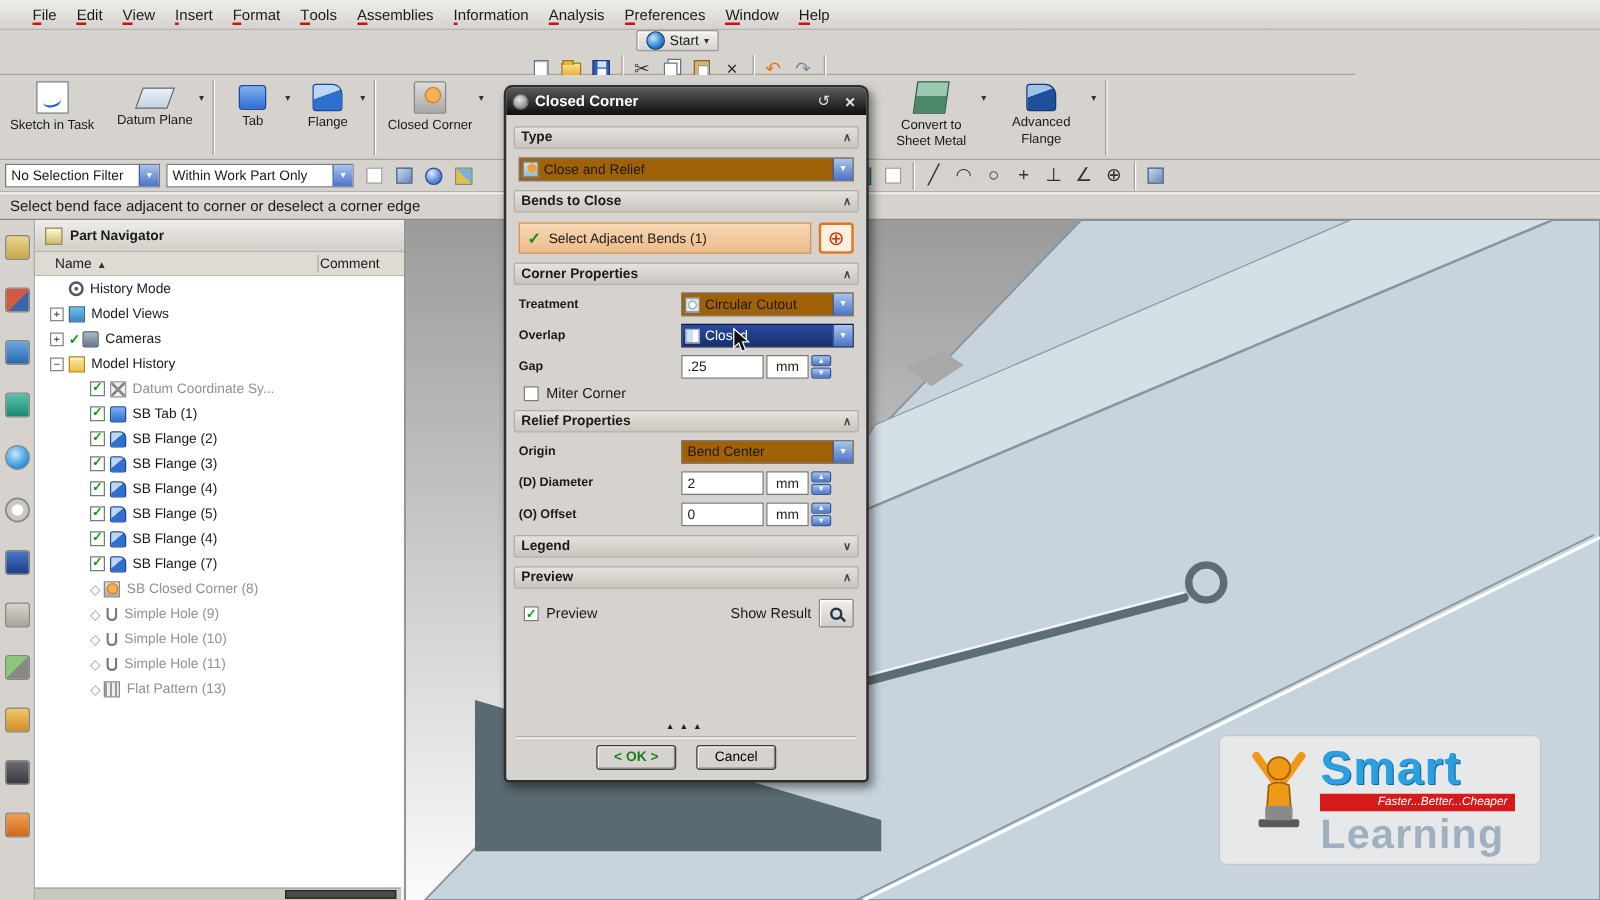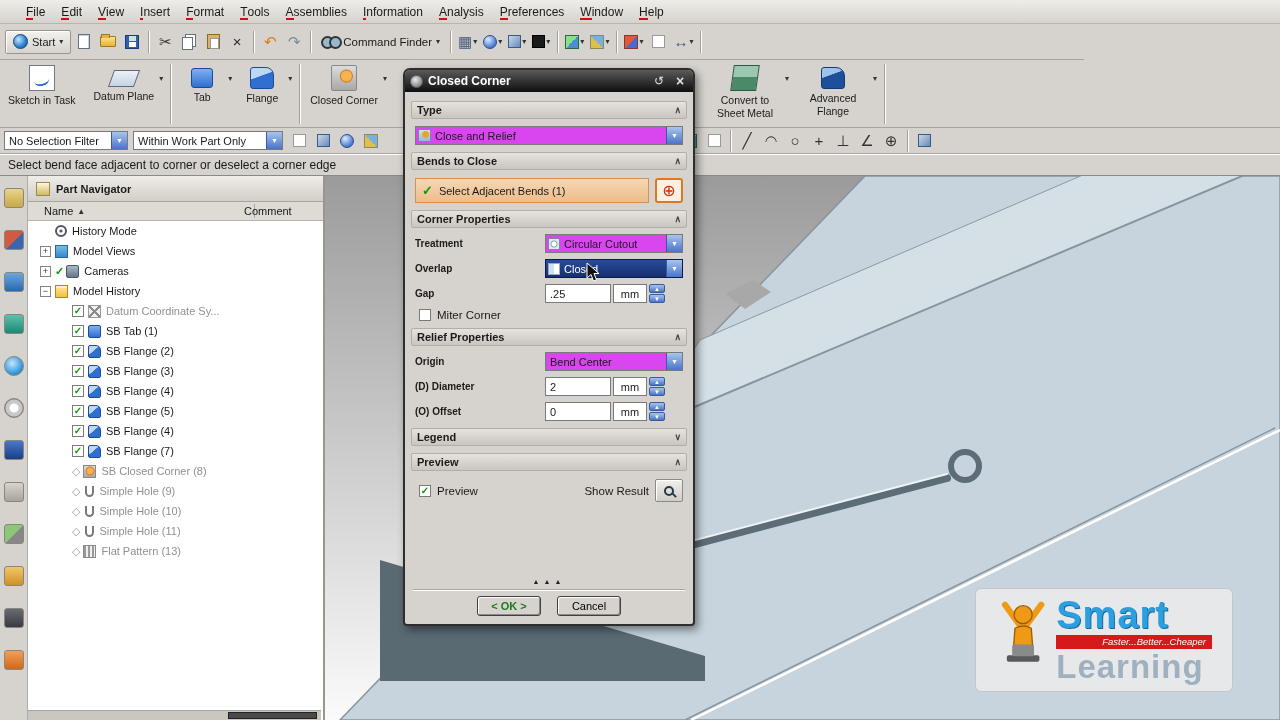--- a/index.html
+++ b/index.html
@@ -6,21 +6,21 @@
   html,body { width:1280px; height:720px; overflow:hidden; }
   body { font-family:"Liberation Sans", sans-serif; font-size:11px; color:#1a1a1a; background:#d6d3ce; }
   #app { position:relative; width:1280px; height:720px; background:#d6d3ce; }
 
   
   #menubar { position:absolute; left:0; top:0; width:1280px; height:24px; display:flex; align-items:center; padding-left:18px; background:linear-gradient(#efede9,#d6d3ce); border-bottom:1px solid #b8b4ae; }
   .menu-item { padding:0 8px; font-size:12px; line-height:24px; cursor:default; }
   .menu-item .mn { display:inline-block; border-bottom:2px solid #cc1111; line-height:12px; }
 
   
-  #toolbar1 { position:absolute; left:0; top:24px; width:1084px; height:36px; display:flex; align-items:center; gap:2px; padding:0 5px; background:#d6d3ce; border-bottom:1px solid #a8a49e; }
+  #toolbar1 { position:absolute; left:0; top:24px; width:1084px; height:36px; display:flex; align-items:center; gap:2px; padding:0 5px; background:#d6d3ce; border-bottom:1px solid #a8a49e;flex-direction:column; }
   .startbtn { display:flex; align-items:center; gap:4px; height:24px; padding:0 7px; border:1px solid #9a968e; border-radius:2px; background:linear-gradient(#f4f2ee,#d6d3ce); box-shadow:inset 1px 1px 0 #fff; }
   .sh-start { width:15px; height:15px; border-radius:50%; background:radial-gradient(circle at 35% 35%, #bfe8ff, #2a80d0 60%, #1a5090); border:1px solid #14407a; }
   .tarrow, .dd-caret { font-size:8px; color:#333; }
   .tchip { height:24px; min-width:22px; display:flex; align-items:center; justify-content:center; gap:1px; padding:0 2px; border-radius:2px; }
   .tchip.wide { gap:4px; padding:0 5px; }
   .tsep { width:1px; height:22px; background:#a29e96; box-shadow:1px 0 0 #fff; margin:0 3px; flex:none; }
   .tg-glyph { font-size:15px; line-height:1; }
   .cf-label { font-size:11.5px; }
 
   .sh { display:inline-block; }
@@ -87,21 +87,21 @@
   .li-11 { background:linear-gradient(#6a6a72,#3a3a42); } .li-12 { background:linear-gradient(#f0a058,#d06818); }
 
   
   #partnav { position:absolute; left:28px; top:176px; width:297px; height:544px; background:#fff; border-right:2px solid #9a968e; }
   .pn-header { height:26px; display:flex; align-items:center; gap:6px; padding-left:8px; background:linear-gradient(#efede9,#d2cec8); border-bottom:1px solid #a8a49e; }
   .pn-ico { width:14px; height:14px; background:linear-gradient(#fff8d8,#d0b868); border:1px solid #988a50; }
   .pn-title { font-size:11px; font-weight:bold; }
   .pn-cols { height:19px; display:flex; align-items:center; background:#dedad4; border-bottom:1px solid #b8b4ae; position:relative; font-size:11px; }
   .pn-col-name { padding-left:16px; display:flex; align-items:center; gap:4px; }
   .sort-arrow { font-size:8px; color:#333; }
-  .pn-col-comment { position:absolute; left:216px; }
+  .pn-col-comment { position:absolute; left:228px; }
   .pn-col-div { position:absolute; left:226px; top:2px; bottom:2px; width:1px; background:#aaa; }
   #pn-tree { position:absolute; top:45px; left:0; right:0; bottom:10px; overflow:hidden; background:#fff; }
   .trow { height:20px; display:flex; align-items:center; }
   .tg { width:11px; height:11px; border:1px solid #848484; background:#fff; display:inline-flex; align-items:center; justify-content:center; font-size:9px; line-height:1; color:#333; margin-right:4px; flex:none; }
   .tg.none { border:none; background:transparent; }
   .cb { width:12px; height:12px; background:#fff; border:1px solid #7a7a7a; display:inline-flex; align-items:center; justify-content:center; font-size:10px; line-height:1; color:#089a08; font-weight:bold; margin-right:4px; flex:none; }
   .supd { color:#9a9a9a; font-size:11px; margin-right:3px; flex:none; }
   .freecheck { color:#089a08; font-weight:bold; font-size:11px; margin-right:2px; flex:none; }
   .ti { width:13px; height:13px; margin-right:5px; flex:none; }
   .ti-history { width:12px; height:12px; border:2px solid #556; border-radius:50%; background:radial-gradient(circle at 50% 50%, #556 1px, #fff 2px); }
@@ -134,21 +134,21 @@
   #dialog { position:absolute; left:403px; top:68px; width:292px; height:558px; background:#d6d3ce; border:2px solid #2e2e2e; border-radius:7px 7px 4px 4px; box-shadow:3px 4px 8px rgba(0,0,0,.45); z-index:50; display:flex; flex-direction:column; }
   .dlg-title { height:22px; flex:none; background:linear-gradient(#5a5a5a,#0e0e0e); border-radius:5px 5px 0 0; color:#fff; display:flex; align-items:center; gap:5px; padding:0 5px; }
   .dlg-ico { width:13px; height:13px; border-radius:50%; background:radial-gradient(circle at 40% 35%, #e8e8e8, #8a8a8a 70%); border:1px solid #666; flex:none; }
   .dlg-title .t { font-weight:bold; font-size:12px; flex:1; }
   .tbtn { width:16px; height:16px; color:#e0e0e0; font-size:12px; line-height:16px; text-align:center; }
   .tbtn.close { font-size:14px; font-weight:bold; }
   .dlg-body { flex:1; display:flex; flex-direction:column; padding:2px 6px 8px; overflow:hidden; }
   .sec { height:18px; flex:none; margin-top:7px; padding:0 5px; display:flex; align-items:center; background:linear-gradient(#e6e3de,#c9c5bf); border:1px solid #b2aea6; border-radius:2px; font-weight:bold; font-size:11px; }
   .sec .hl { flex:1; }
   .chev { font-size:9px; color:#444; }
-  .ddl { height:19px; background:#d946ef; border:1px solid #7a7a7a; display:flex; align-items:center; }
+  .ddl { height:19px; background:#a16207; border:1px solid #7a7a7a; display:flex; align-items:center; }
   .ddl .tx { flex:1; padding:0 4px; font-size:11px; white-space:nowrap; overflow:hidden; }
   .ddl-ic { flex:none; margin-left:2px; }
   .cc-mini { width:13px; height:13px; background:radial-gradient(circle at 60% 40%, #f0a030 0 3px, transparent 4px), linear-gradient(#cfe0ef,#9ab8d0); border:1px solid #7a8a9a; }
   .tr-mini { width:12px; height:12px; background:radial-gradient(circle at 50% 50%, #fff 0 2px, #8aa 3px, transparent 4px), #dde8f0; border:1px solid #7a8a9a; }
   .ov-mini { width:12px; height:12px; background:linear-gradient(90deg,#cfe0ef 0 50%,#fff 50%); border:1px solid #9ab; }
   .typerow { margin:7px 4px 0; }
   .bendsrow { margin:8px 4px 0; display:flex; align-items:center; gap:6px; }
   .bsel { flex:1; height:25px; background:linear-gradient(#f6d7b4,#eebc8a); border:1px solid #d89050; display:flex; align-items:center; gap:6px; padding:0 6px; font-size:11px; }
   .ck { color:#089a08; font-weight:bold; font-size:13px; }
   .btarget { width:28px; height:25px; background:#faf0e4; border:2px solid #e07820; border-radius:3px; display:flex; align-items:center; justify-content:center; color:#cc3300; font-size:16px; flex:none; }

